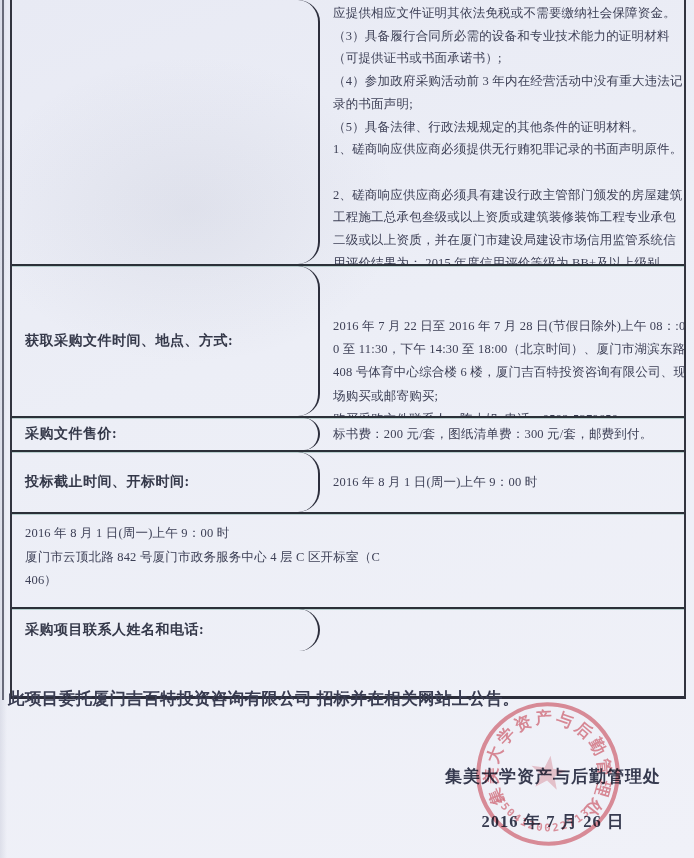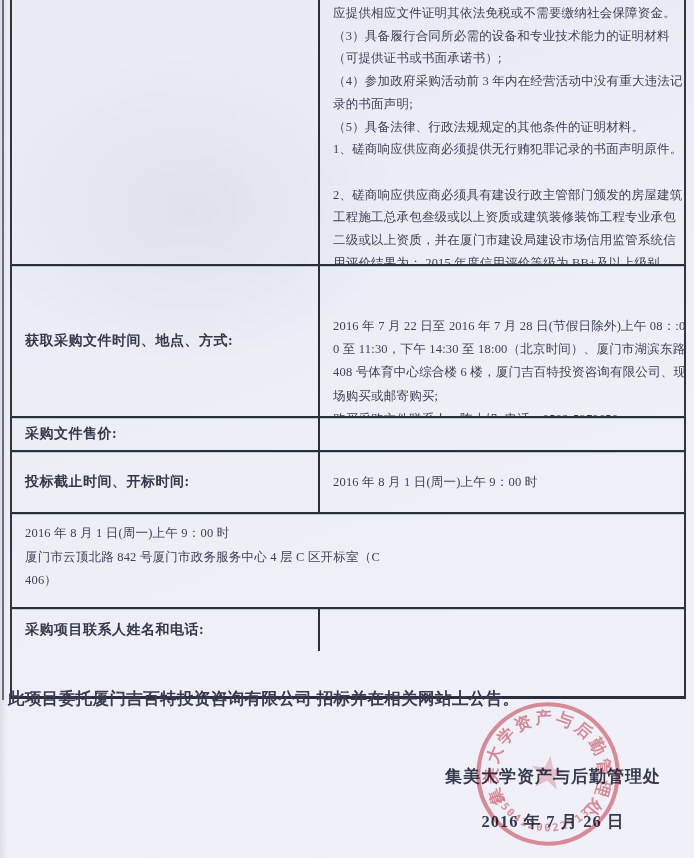--- a/index.html
+++ b/index.html
@@ -43,21 +43,21 @@
   .row + .row {
     border-top: 2px solid #2b3038;
     box-shadow: inset 0 2px 0 -1px rgba(58,130,110,0.30);
   }
   .cell-label {
     width: 308px; flex: 0 0 308px;
     border-right: 2px solid #2c2e3c;
     display: flex; align-items: center;
     padding-left: 13px; padding-right: 0;
     font-weight: bold; font-size: 14px;
-    letter-spacing: .5px; color: #343849;
+    letter-spacing: .5px; color: #343849; border-radius: 22px;
   }
   .cell-content {
     flex: 1 1 auto; overflow: hidden;
     white-space: pre;
     font-size: 12.5px; line-height: 22.7px;
     padding: 2px 4px 0 13px;
     color: #3c3f55; letter-spacing: .2px;
   }
   .row-2 .cell-content { padding-top: 9px; line-height: 23.2px; margin-top: 40px; }
   .row-3 .cell-content, .row-4 .cell-content, .row-6 .cell-content {
@@ -122,20 +122,21 @@
       <div class="cell-label">获取采购文件时间、地点、方式:</div>
       <div class="cell-content">2016 年 7 月 22 日至 2016 年 7 月 28 日(节假日除外)上午 08：:0
 0 至 11:30，下午 14:30 至 18:00（北京时间）、厦门市湖滨东路
 408 号体育中心综合楼 6 楼，厦门吉百特投资咨询有限公司、现
 场购买或邮寄购买;
 购买采购文件联系人：陈小姐  电话：0592-5379650
 传真：0592-5379651</div>
     </div>
     <div class="row row-3" style="height:34px">
       <div class="cell-label">采购文件售价:</div>
+      <div class="cell-content">标书费：200 元/套，图纸清单费：300 元/套，邮费到付。</div>
     </div>
     <div class="row row-4" style="height:62px">
       <div class="cell-label">投标截止时间、开标时间:</div>
       <div class="cell-content">2016 年 8 月 1 日(周一)上午 9：00 时</div>
     </div>
     <div class="row row-5" style="height:95px">
       <div class="cell-content">2016 年 8 月 1 日(周一)上午 9：00 时
 厦门市云顶北路 842 号厦门市政务服务中心 4 层 C 区开标室（C
 406）</div>
     </div>

